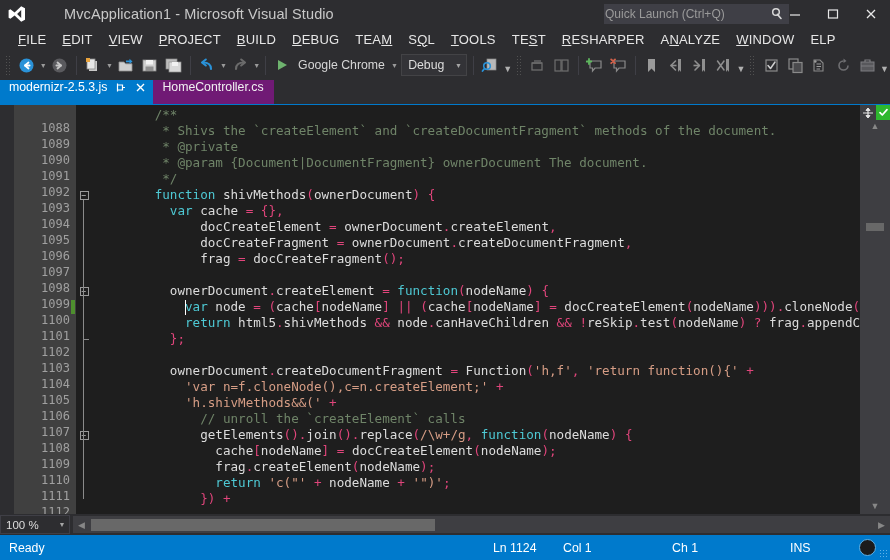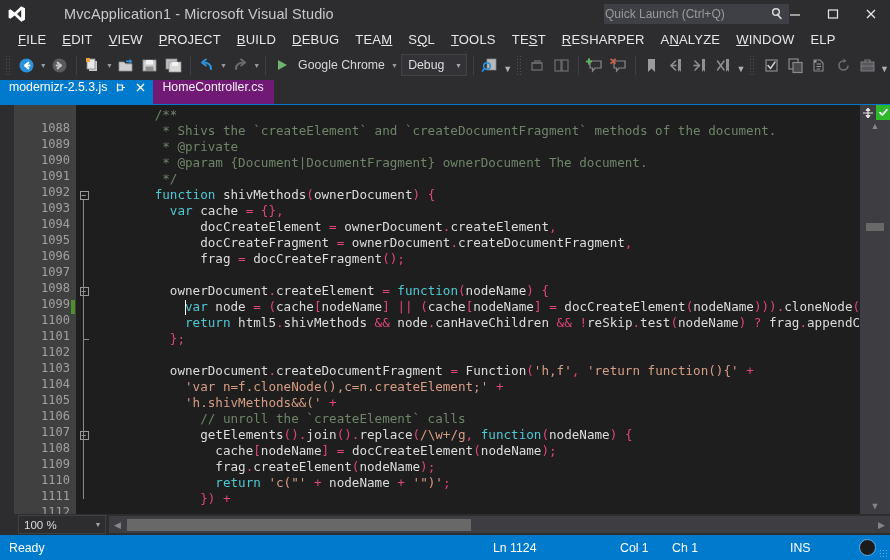--- a/index.html
+++ b/index.html
@@ -326,22 +326,22 @@
 
   
   .hbar {
     height: 21px;
     flex: 0 0 21px;
     background: #2d2d30;
     display: flex;
     align-items: center;
   }
   .zoom-combo {
-    width: 88px; height: 19px;
-    margin-left: 18px;
+    width: 70px; height: 19px;
+    margin-left: 0;
     background: #2d2d30;
     border: 1px solid #3f3f46;
     display: flex; align-items: center;
   }
   .zoom-combo .z-text {
     color: #dcdcdc;
     font-size: 11.5px;
     padding-left: 5px;
     flex: 1;
     white-space: nowrap;
@@ -376,21 +376,21 @@
     flex: 0 0 25px;
     background: #007acc;
     display: flex;
     align-items: center;
     color: #ffffff;
     font-size: 12.3px;
     position: relative;
   }
   .status-ready { margin-left: 9px; white-space: nowrap; }
   .status-ln { position: absolute; left: 493px; }
-  .status-col { position: absolute; left: 620px; }
+  .status-col { position: absolute; left: 563px; }
   .status-ch { position: absolute; left: 672px; text-align: right; }
   .status-ins { position: absolute; left: 790px; }
   .status-rec {
     position: absolute; right: 14px;
     width: 17px; height: 17px;
     border-radius: 50%;
     background: #1b1b1b;
     border: 1px solid #5fb2e8;
   }
   .grip-dots {

